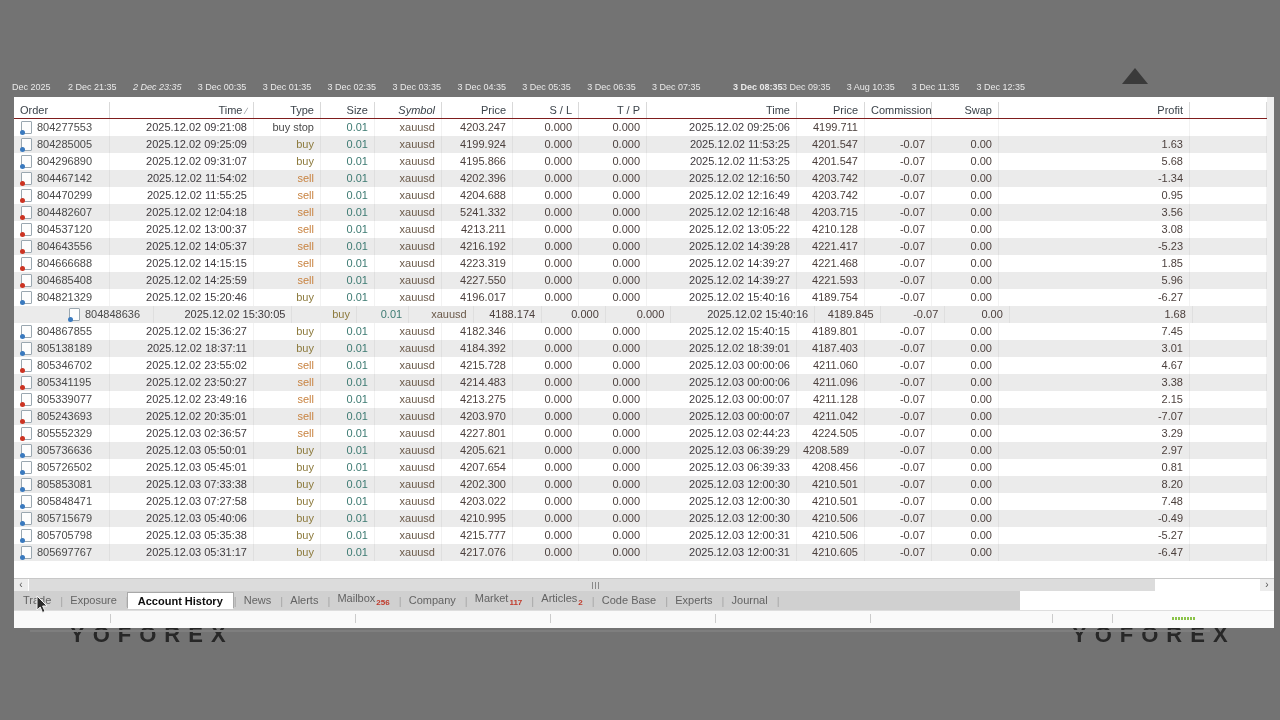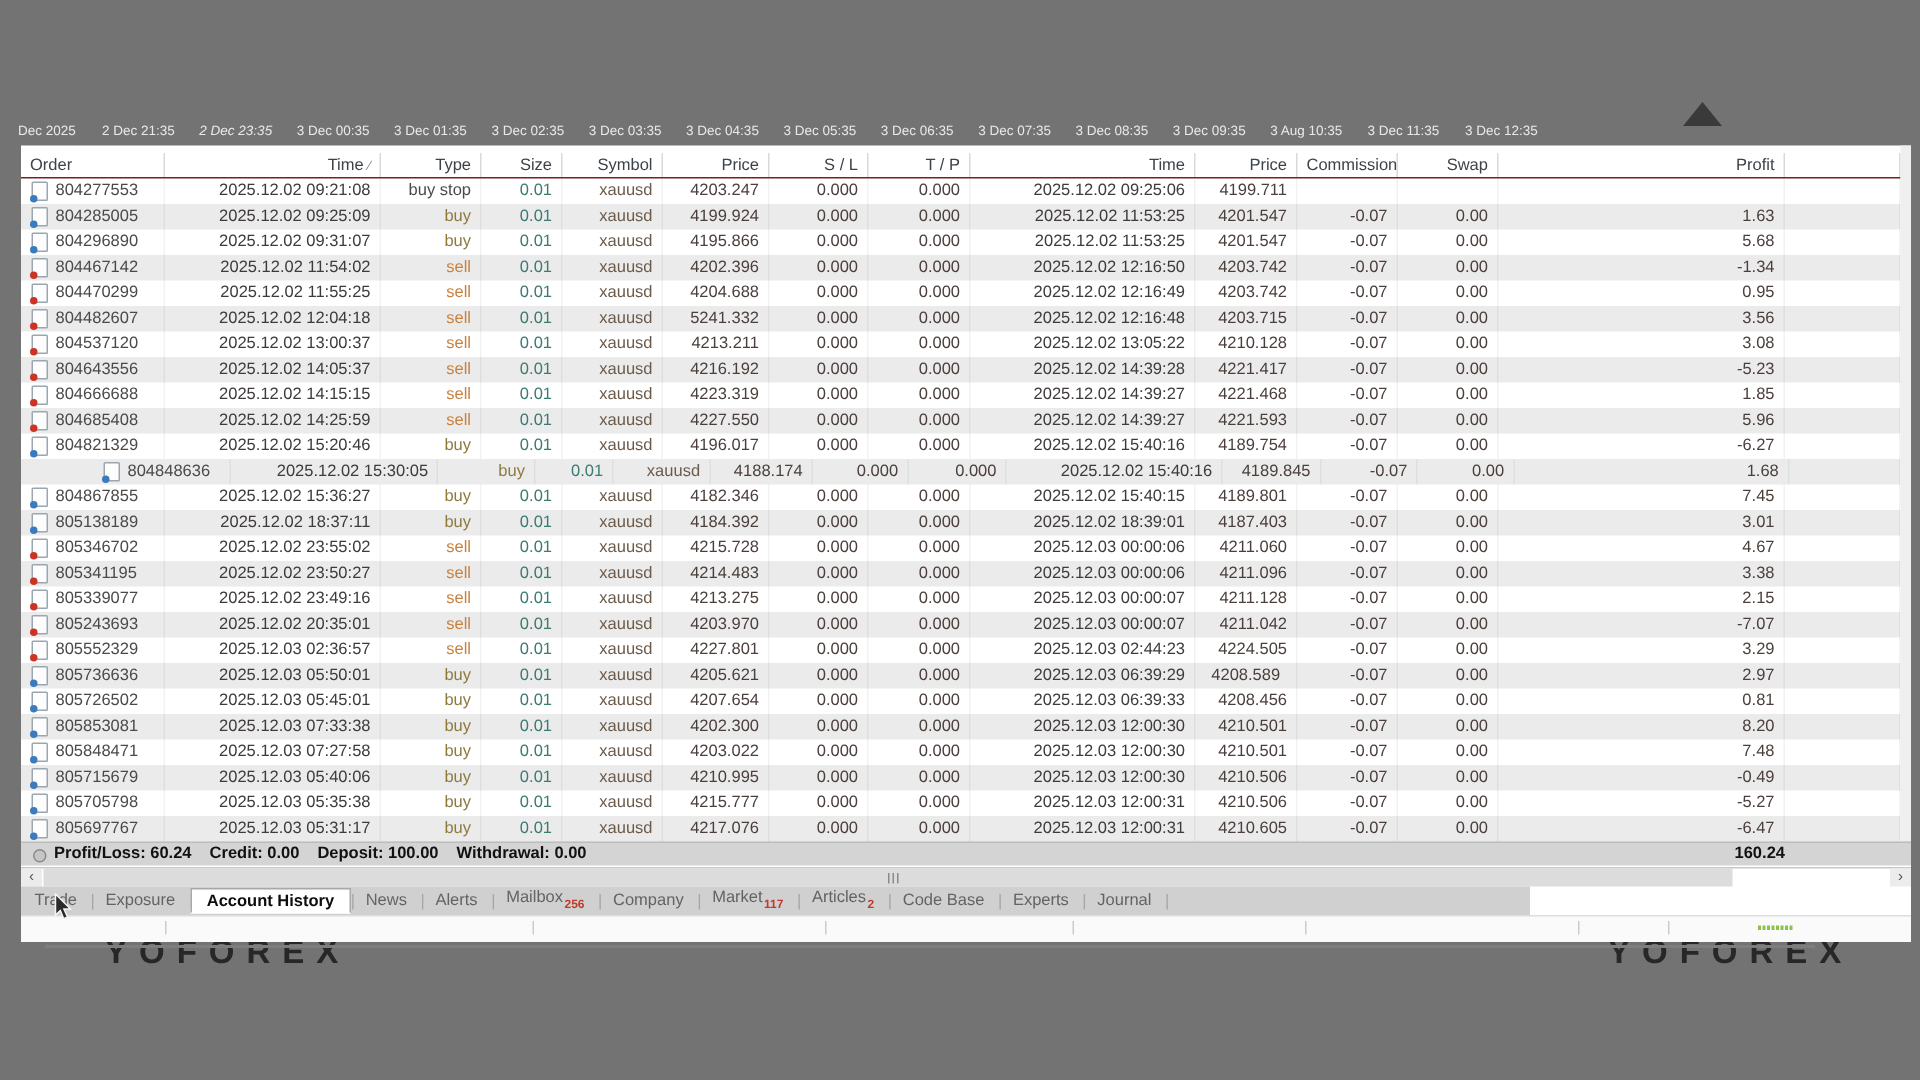--- a/index.html
+++ b/index.html
@@ -87,39 +87,39 @@
       <span class="tl-label" style="left: 68px;">2 Dec 21:35</span>
       <span class="tl-label" style="left: 132.9px; font-style: italic;">2 Dec 23:35</span>
       <span class="tl-label" style="left: 197.8px;">3 Dec 00:35</span>
       <span class="tl-label" style="left: 262.7px;">3 Dec 01:35</span>
       <span class="tl-label" style="left: 327.6px;">3 Dec 02:35</span>
       <span class="tl-label" style="left: 392.5px;">3 Dec 03:35</span>
       <span class="tl-label" style="left: 457.4px;">3 Dec 04:35</span>
       <span class="tl-label" style="left: 522.3px;">3 Dec 05:35</span>
       <span class="tl-label" style="left: 587.2px;">3 Dec 06:35</span>
       <span class="tl-label" style="left: 652.1px;">3 Dec 07:35</span>
-      <span class="tl-label" style="left: 717px;">3 Dec 08:35</span>
+      <span class="tl-label" style="left: 733px; font-weight: bold;">3 Dec 08:35</span>
       <span class="tl-label" style="left: 781.9px;">3 Dec 09:35</span>
       <span class="tl-label" style="left: 846.8px;">3 Aug 10:35</span>
       <span class="tl-label" style="left: 911.7px;">3 Dec 11:35</span>
       <span class="tl-label" style="left: 976.6px;">3 Dec 12:35</span>
     </div>
   <div class="tri"></div>
 
   <div class="watermark wm-left">YOFOREX</div>
   <div class="watermark wm-right">YOFOREX</div>
   <div class="underline"></div>
 
   <div class="panel">
     <div class="thead">
         <div class="hcell" style="width: 96px; text-align: left;">Order</div>
         <div class="hcell" style="width: 144px; text-align: right;">Time<span class="sortmark">∕</span></div>
         <div class="hcell" style="width: 67px; text-align: right;">Type</div>
         <div class="hcell" style="width: 54px; text-align: right;">Size</div>
-        <div class="hcell" style="width: 67px; text-align: right;">Symbol</div>
+        <div class="hcell" style="width: 67px; text-align: right; font-style: italic;">Symbol</div>
         <div class="hcell" style="width: 71px; text-align: right;">Price</div>
         <div class="hcell" style="width: 66px; text-align: right;">S / L</div>
         <div class="hcell" style="width: 68px; text-align: right;">T / P</div>
         <div class="hcell" style="width: 150px; text-align: right;">Time</div>
         <div class="hcell" style="width: 68px; text-align: right;">Price</div>
         <div class="hcell" style="width: 67px; text-align: right;">Commission</div>
         <div class="hcell" style="width: 67px; text-align: right;">Swap</div>
         <div class="hcell" style="width: 191px; text-align: right;">Profit</div>
         <div class="hcell" style="width: 77px; text-align: right;"></div>
       </div>
@@ -431,21 +431,21 @@
         <div class="trow">
           <div class="tcell c-order" style="width: 96px; text-align: left;"><span class="doc-icon doc-blue"></span>805736636</div>
           <div class="tcell t-time" style="width: 144px; text-align: right;">2025.12.03 05:50:01</div>
           <div class="tcell c-buy" style="width: 67px; text-align: right;">buy</div>
           <div class="tcell c-size" style="width: 54px; text-align: right;">0.01</div>
           <div class="tcell c-symbol" style="width: 67px; text-align: right;">xauusd</div>
           <div class="tcell num" style="width: 71px; text-align: right;">4205.621</div>
           <div class="tcell num" style="width: 66px; text-align: right;">0.000</div>
           <div class="tcell num" style="width: 68px; text-align: right;">0.000</div>
           <div class="tcell t-time" style="width: 150px; text-align: right;">2025.12.03 06:39:29</div>
-          <div class="tcell num" style="width: 68px; text-align: center;">4208.589</div>
+          <div class="tcell num" style="width: 68px; text-align: left;">4208.589</div>
           <div class="tcell num" style="width: 67px; text-align: right;">-0.07</div>
           <div class="tcell num" style="width: 67px; text-align: right;">0.00</div>
           <div class="tcell num" style="width: 191px; text-align: right;">2.97</div>
           <div class="tcell" style="width: 77px; text-align: left;"></div>
         </div>
         <div class="trow">
           <div class="tcell c-order" style="width: 96px; text-align: left;"><span class="doc-icon doc-blue"></span>805726502</div>
           <div class="tcell t-time" style="width: 144px; text-align: right;">2025.12.03 05:45:01</div>
           <div class="tcell c-buy" style="width: 67px; text-align: right;">buy</div>
           <div class="tcell c-size" style="width: 54px; text-align: right;">0.01</div>
@@ -536,25 +536,20 @@
           <div class="tcell t-time" style="width: 150px; text-align: right;">2025.12.03 12:00:31</div>
           <div class="tcell num" style="width: 68px; text-align: right;">4210.605</div>
           <div class="tcell num" style="width: 67px; text-align: right;">-0.07</div>
           <div class="tcell num" style="width: 67px; text-align: right;">0.00</div>
           <div class="tcell num" style="width: 191px; text-align: right;">-6.47</div>
           <div class="tcell" style="width: 77px; text-align: left;"></div>
         </div>
       </div>
     <div class="right-strip"></div>
 
-    <div class="statusbar">
-      <span class="status-icon"></span>
-      <span class="status-items"><b>Profit/Loss: 60.24</b><b>Credit: 0.00</b><b>Deposit: 100.00</b><b>Withdrawal: 0.00</b></span>
-      <span class="balance">160.24</span>
-    </div>
 
     <div class="hscroll">
       <span class="sarrow left">‹</span>
       <div class="sthumb">
         <span class="grip"></span>
       </div>
       <span class="sarrow right">›</span>
     </div>
 
     <div class="tabbar">

